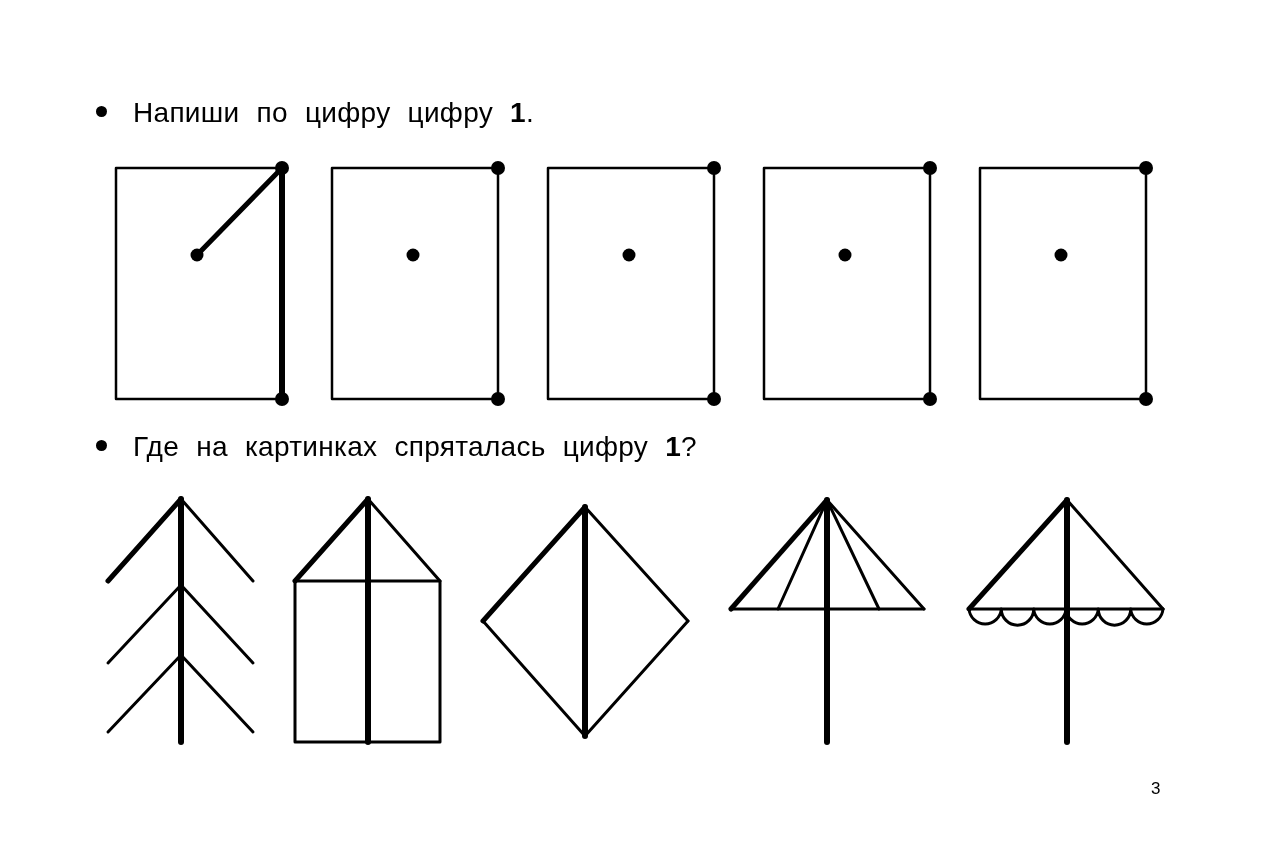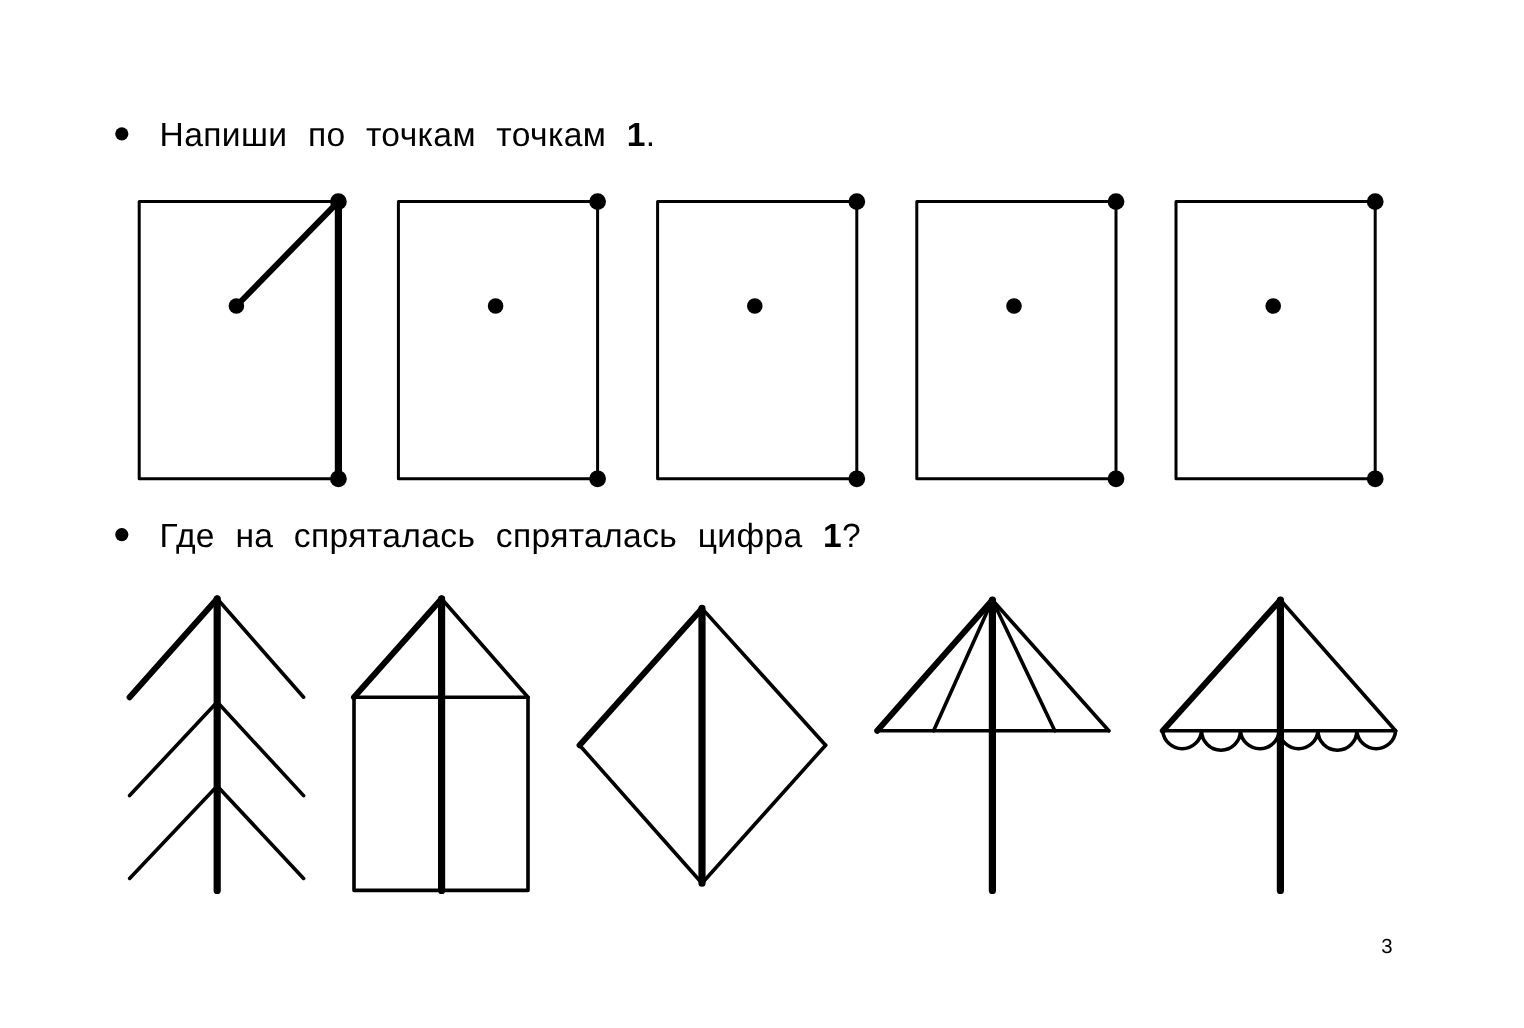--- a/index.html
+++ b/index.html
@@ -9,25 +9,25 @@
   .line b { font-weight:bold; }
   #task1 { top:97px; }
   #task2 { top:431px; }
   svg.art { position:absolute; left:0; top:0; }
   .page-num { position:absolute; left:1151px; top:779px; font-size:17px; }
 </style>
 </head>
 <body>
 
 <div class="line" id="task1">
-  <span class="bullet"></span><span>Напиши по точкам точкам </span><b>1</b><span>.</span>
+  <span class="bullet"></span><span>Напиши по цифру цифру </span><b>1</b><span>.</span>
 </div>
 
 <div class="line" id="task2">
-  <span class="bullet"></span><span>Где на спряталась спряталась цифра </span><b>1</b><span>?</span>
+  <span class="bullet"></span><span>Где на картинках спряталась цифру </span><b>1</b><span>?</span>
 </div>
 
 <svg class="art" width="1270" height="857" viewBox="0 0 1270 857">
   <g stroke="#000" fill="none" stroke-linecap="round" stroke-linejoin="round">
 
     <g>
       <rect x="116" y="168" width="166" height="231" stroke-width="2.5"></rect>
       <line x1="197" y1="255" x2="282" y2="168" stroke-width="5"></line>
       <line x1="282" y1="168" x2="282" y2="399" stroke-width="6"></line>
       <circle cx="197" cy="255" r="6.5" fill="#000" stroke="none"></circle>

